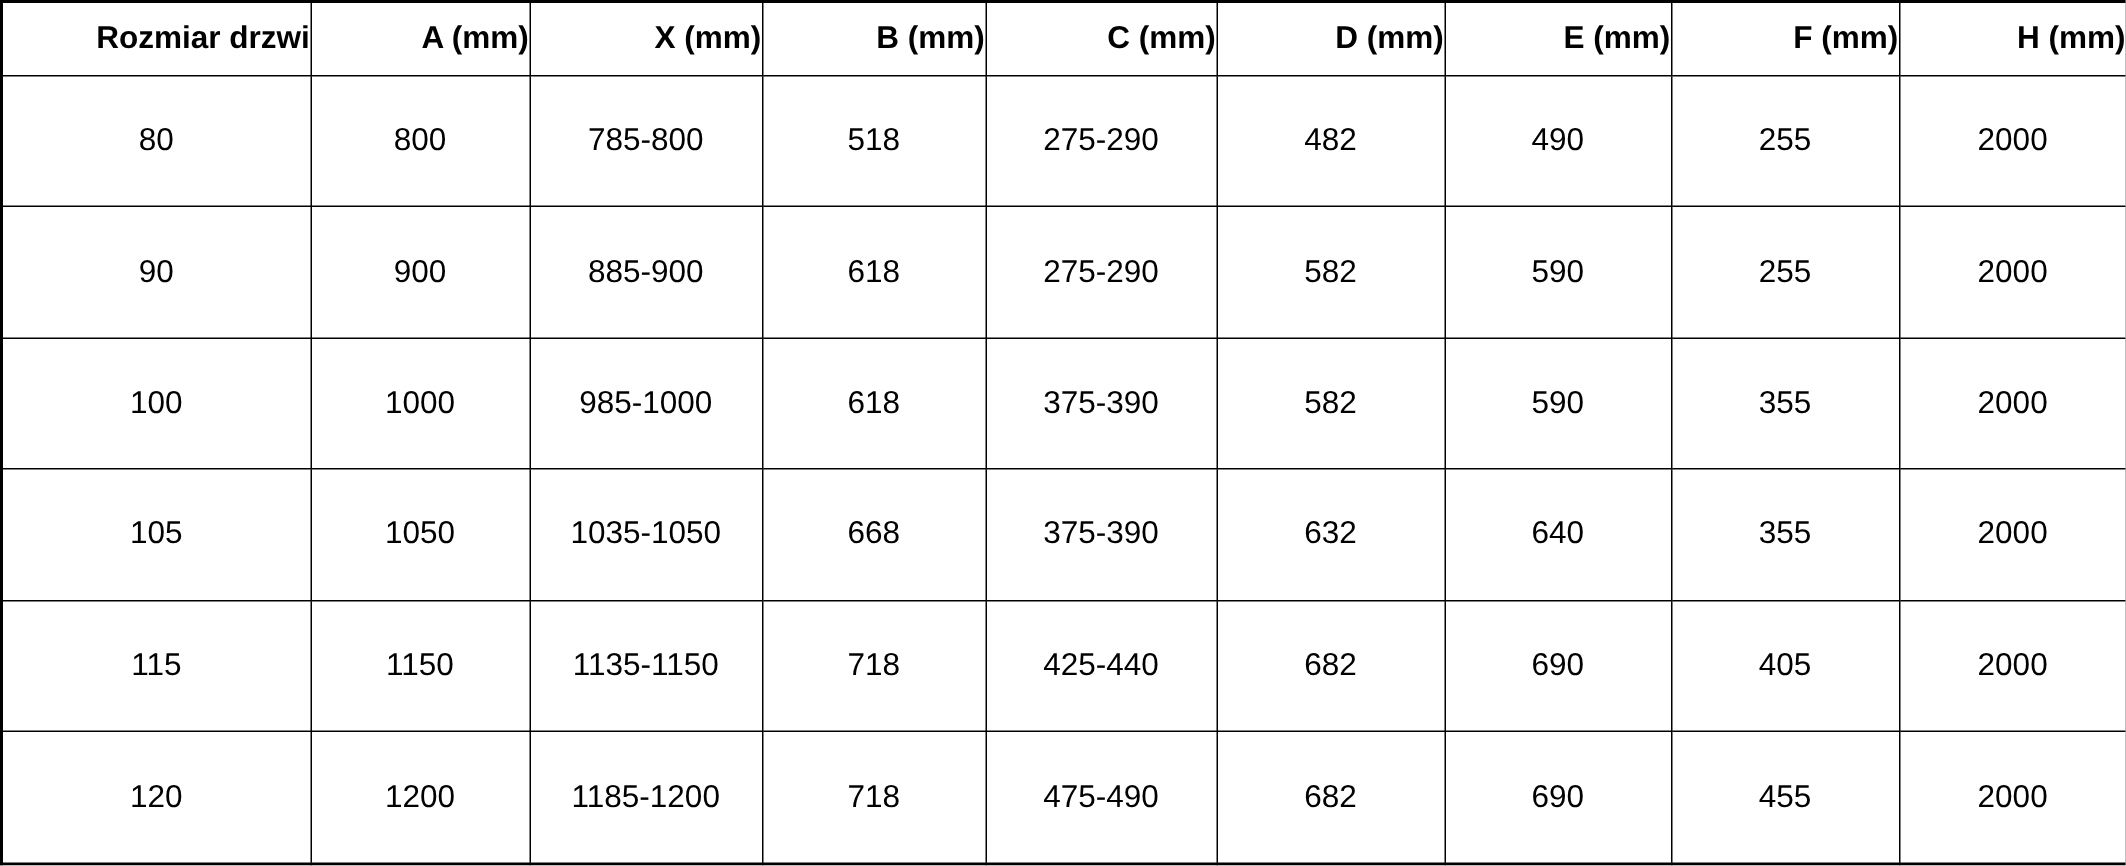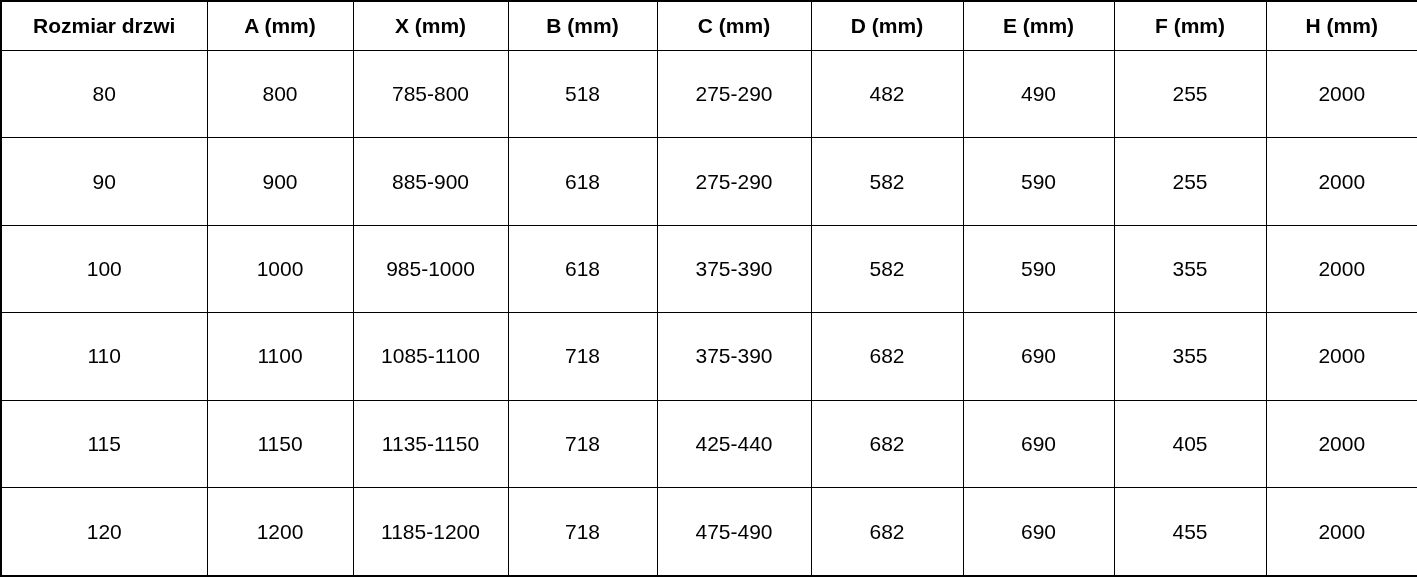--- a/index.html
+++ b/index.html
@@ -32,20 +32,21 @@
     border:1.5px solid var(--border);
     text-align:center;
     vertical-align:middle;
     padding:0;
     overflow:hidden;
     white-space:nowrap;
     height:48px;
   }
   th{
     font-weight:bold;
+    text-align:right;
   }
   
   col.c0{width:206px}
   col.c1{width:146px}
   col.c2{width:155px}
   col.c3{width:149px}
   col.c4{width:154px}
   col.c5{width:152px}
   col.c6{width:151px}
   col.c7{width:152px}
@@ -108,27 +109,27 @@
           <td>1000</td>
           <td>985-1000</td>
           <td>618</td>
           <td>375-390</td>
           <td>582</td>
           <td>590</td>
           <td>355</td>
           <td>2000</td>
         </tr>
         <tr>
-          <td>110</td>
-          <td>1100</td>
-          <td>1085-1100</td>
-          <td>718</td>
+          <td>105</td>
+          <td>1050</td>
+          <td>1035-1050</td>
+          <td>668</td>
           <td>375-390</td>
-          <td>682</td>
-          <td>690</td>
+          <td>632</td>
+          <td>640</td>
           <td>355</td>
           <td>2000</td>
         </tr>
         <tr>
           <td>115</td>
           <td>1150</td>
           <td>1135-1150</td>
           <td>718</td>
           <td>425-440</td>
           <td>682</td>

